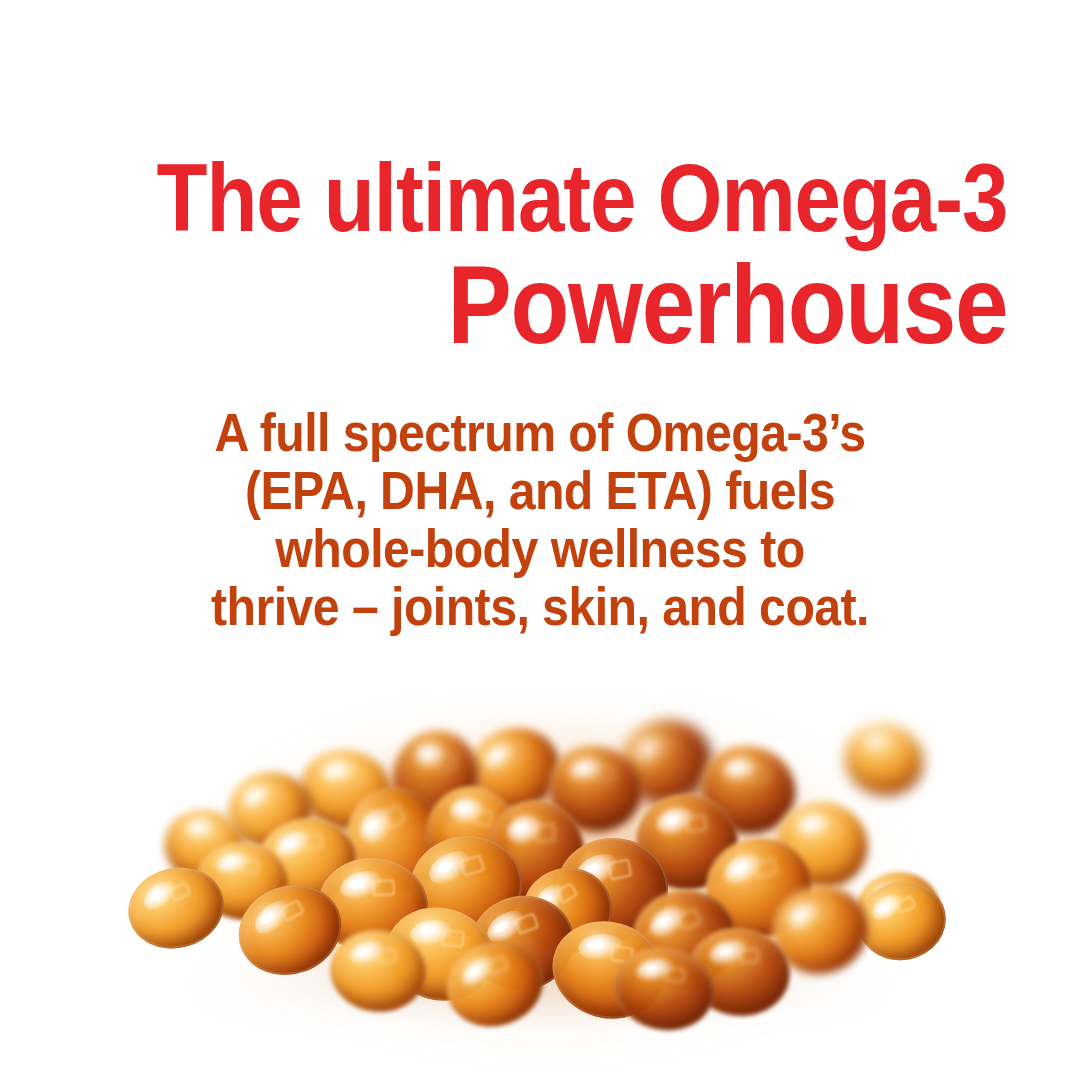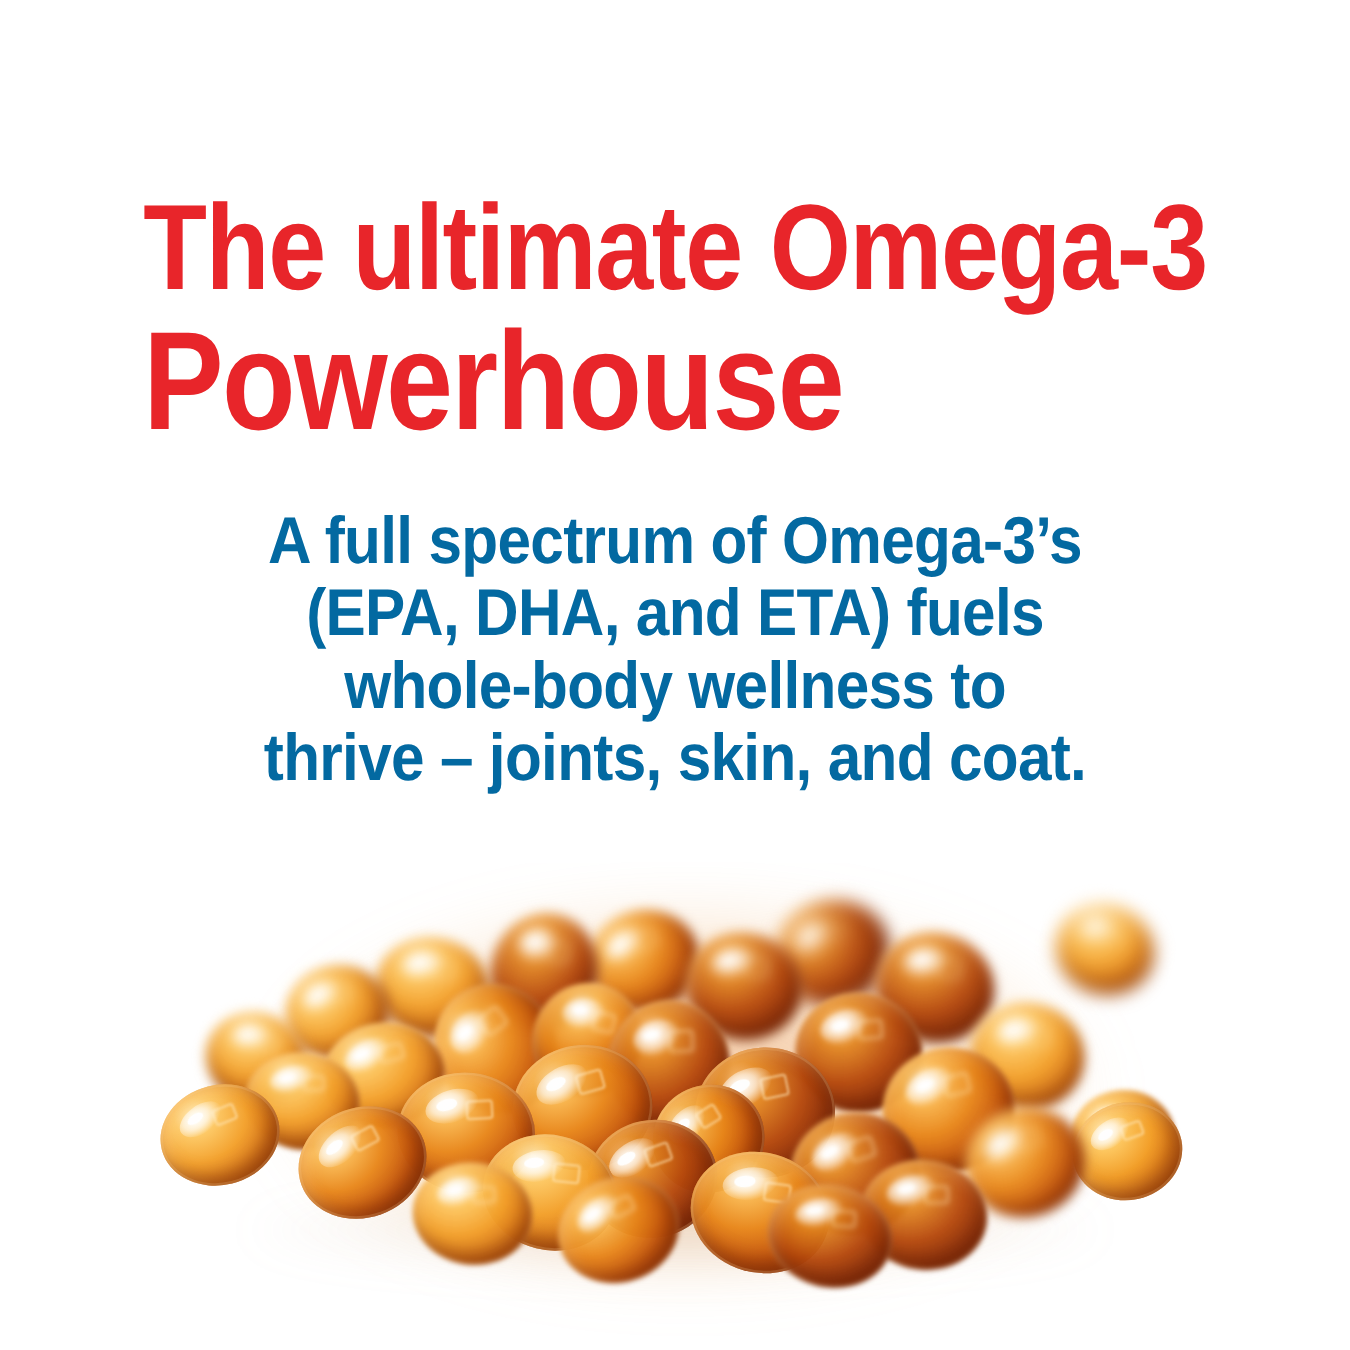--- a/index.html
+++ b/index.html
@@ -16,21 +16,21 @@
     width:1080px;
     height:1080px;
     background:#ffffff;
     overflow:hidden;
   }
 
   
   .headline-block {
     position:absolute;
     top:150px; left:0; right:0;
-    text-align:left;
+    text-align:right;
     margin-left:42px;
   }
   .headline-line1 {
     display:block;
     font-family:"Liberation Sans", sans-serif;
     font-weight:700;
     font-size:97px;
     line-height:0.98;
     letter-spacing:-1.2px;
     transform:scaleX(0.86);
@@ -190,21 +190,21 @@
 </head>
 <body style="background: rgb(255, 255, 255);">
 
 <div id="canvas" style="background: rgb(255, 255, 255);">
 
   <div class="headline-block">
     <span class="headline-line1" style="color: rgb(232, 37, 42);">The ultimate Omega-3</span>
     <span class="headline-line2" style="color: rgb(232, 37, 42);">Powerhouse</span>
   </div>
 
-  <div class="body-copy" style="color: #0369a1;">
+  <div class="body-copy" style="color: #c2410c;">
     <span class="bc-line">A full spectrum of Omega-3’s</span>
     <span class="bc-line">(EPA, DHA, and ETA) fuels</span>
     <span class="bc-line">whole-body wellness to</span>
     <span class="bc-line">thrive – joints, skin, and coat.</span>
   </div>
 
   <div class="photo">
     <div class="glow"></div>
     <div class="surface-shadow"></div>
     <div id="capsule-layer">

